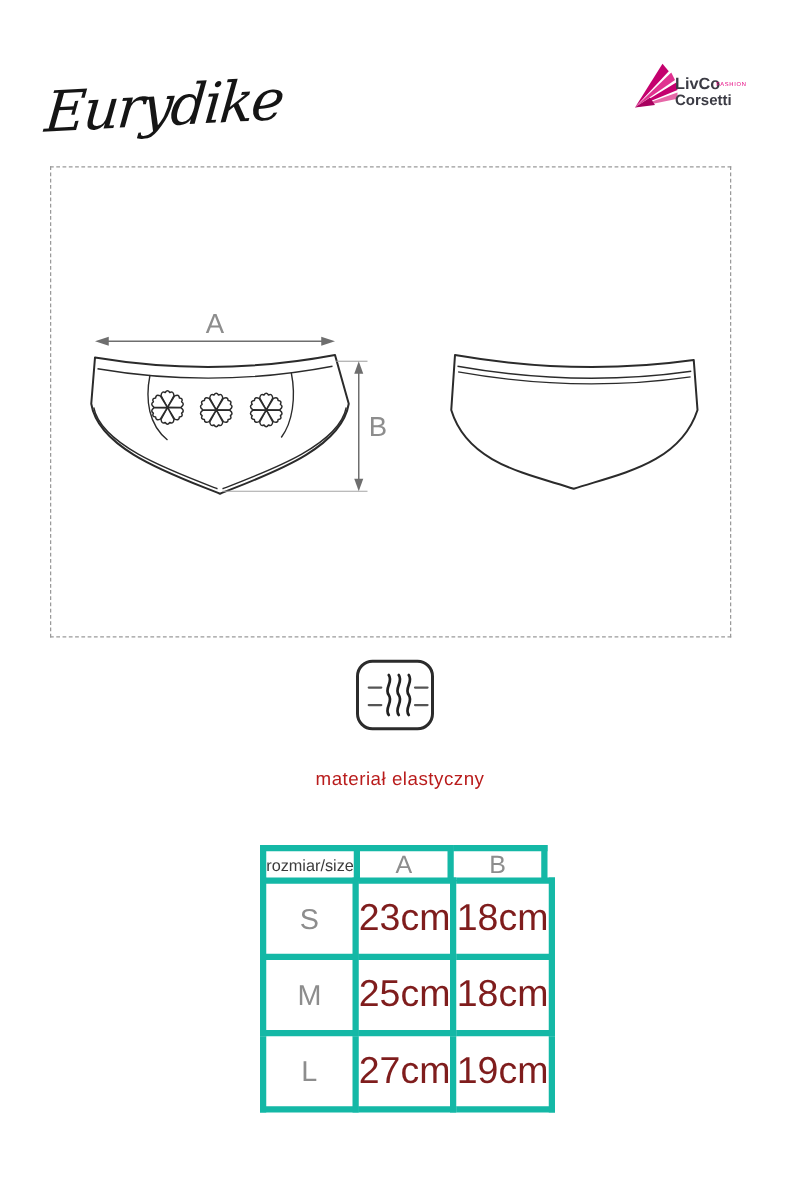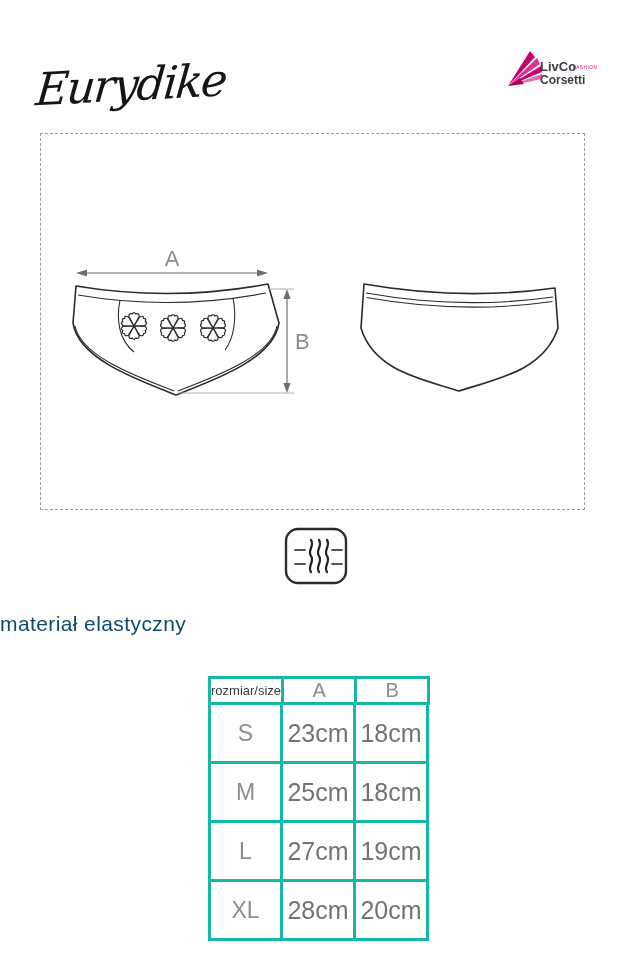--- a/index.html
+++ b/index.html
@@ -14,35 +14,35 @@
   
   .logo{position:absolute;left:500px;top:48px;width:100px;height:48px;}
 
   
   .diagram-box{position:absolute;left:40px;top:133px;width:545px;height:377px;
     border:1px dashed #9a9a9a;box-sizing:border-box;}
   .diagram-svg{position:absolute;left:0;top:0;}
 
   
   .flex-icon{position:absolute;left:284px;top:527px;}
-  .material-caption{position:absolute;left:0;top:612px;width:640px;
-    color:#0c4a6e;font-size:21px;line-height:23px;letter-spacing:.4px;}
+  .material-caption{position:absolute;left:0;top:612px;width:640px;text-align:center;
+    color:#b91c1c;font-size:15px;line-height:23px;letter-spacing:.4px;}
 
   
   .tbl{position:absolute;left:208px;border-collapse:collapse;table-layout:fixed;}
-  .tbl td,.tbl th{border:3px solid #14b8a6;text-align:center;vertical-align:middle;
+  .tbl td,.tbl th{border:5px solid #14b8a6;text-align:center;vertical-align:middle;
     padding:0;background:#fff;}
   .tbl-head{top:676px;}
   .tbl-head th{height:23px;font-weight:normal;}
   .th-label{font-size:13px;color:#3b3b3b;}
   .th-ab{font-size:20px;color:#8d8d8d;}
   .tbl-body{top:702px;}
   .tbl-body td{height:56px;}
   .cell-size{font-size:23px;color:#8d8d8d;}
-  .cell-val{font-size:25px;color:#737373;}
+  .cell-val{font-size:30px;color:#7f1d1d;}
   .c0{width:69px;} .c1{width:70px;} .c2{width:70px;}
 </style>
 </head>
 <body>
 
 <div class="page">
 
   <div class="brand-script">Eurydike</div>
 
   <svg class="logo" viewBox="0 0 100 48">
@@ -146,21 +146,16 @@
     <tr>
       <td class="c0 cell-size">M</td>
       <td class="c1 cell-val">25cm</td>
       <td class="c2 cell-val">18cm</td>
     </tr>
     <tr>
       <td class="c0 cell-size">L</td>
       <td class="c1 cell-val">27cm</td>
       <td class="c2 cell-val">19cm</td>
     </tr>
-    <tr>
-      <td class="c0 cell-size">XL</td>
-      <td class="c1 cell-val">28cm</td>
-      <td class="c2 cell-val">20cm</td>
-    </tr>
   </tbody>
     </table>
 
 </div>
 
 </body></html>

